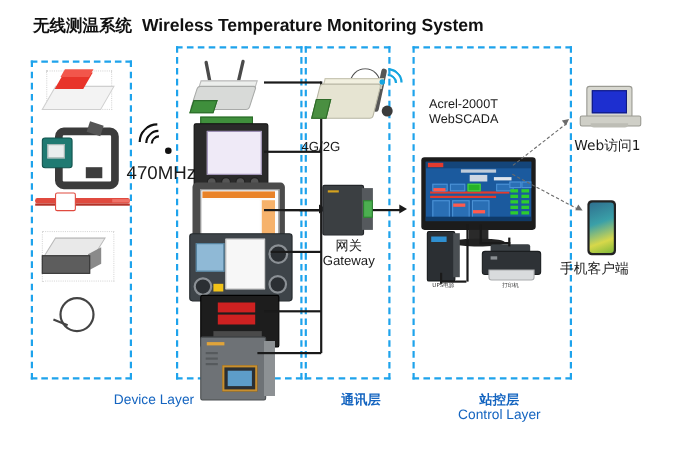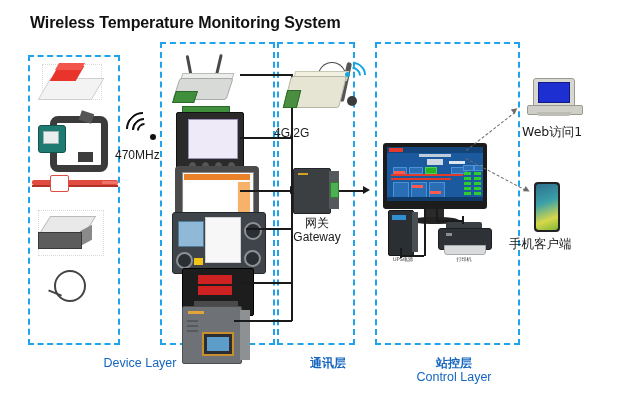--- a/index.html
+++ b/index.html
@@ -174,21 +174,21 @@
   .ln{position:absolute;background:#1a1a1a;}
   .lnh{height:1.6px;}
   .lnv{width:1.6px;}
   .arrow-r{position:absolute;width:0;height:0;border-left:7px solid #1a1a1a;border-top:4.5px solid transparent;border-bottom:4.5px solid transparent;}
 
   .dashline{position:absolute;border-top:1.4px dashed #6b6b6b;transform-origin:0 0;}
   .darrow{position:absolute;width:0;height:0;border-left:6px solid #6b6b6b;border-top:3.5px solid transparent;border-bottom:3.5px solid transparent;}
 
   
   .txt{position:absolute;color:#1a1a1a;}
-  .t470{font-size:12px;}
+  .t470{font-size:17px;}
   .t4g{font-size:12px;}
   .tgw{font-size:12px;text-align:center;line-height:14px;}
   .tscada{font-size:11.5px;line-height:14px;}
   .tiny{font-size:5px;color:#333;text-align:center;font-family:"DejaVu Sans",sans-serif;}
   .tright{font-size:12.5px;line-height:15px;}
   .tright .cn{font-family:"DejaVu Sans",sans-serif;}
 
   
   .wifi{position:absolute;}
   .wifi span{position:absolute;border:2.6px solid #111;border-radius:50%;border-right-color:transparent;border-top-color:transparent;border-bottom-color:transparent;}
@@ -196,20 +196,21 @@
   .wifi.blue span{border-color:#16a5e0;border-right-color:transparent;border-top-color:transparent;border-bottom-color:transparent;}
   .wifi.blue .dot{background:#16a5e0;}
   .wifi.rtl{transform:scaleX(-1);}
 </style>
 </head>
 <body>
 
 <div id="root">
 
   <div class="title-wrap">
+    <span class="title-cn">无线测温系统</span>
     <span class="title-en">Wireless Temperature Monitoring System</span>
   </div>
 
   <div class="dbox" style="left:28px;top:55px;width:92px;height:290px;"></div>
   <div class="dbox" style="left:160px;top:42px;width:115px;height:303px;"></div>
   <div class="dbox" style="left:277px;top:42px;width:78px;height:303px;"></div>
   <div class="dbox" style="left:375px;top:42px;width:145px;height:303px;"></div>
 
   <div class="dev sensor-red" style="left:40px;top:62px;">
     <div class="guide"></div>
@@ -344,20 +345,24 @@
   </div>
 
   <div class="ln lnh" style="left:339px;top:190px;width:26px;"></div>
   <div class="arrow-r" style="left:363px;top:186px;"></div>
 
   <div class="txt tgw" style="left:283px;top:216px;width:68px;">
     <div style="font-family:'DejaVu Sans',sans-serif;">网关</div>
     <div>Gateway</div>
   </div>
 
+  <div class="txt tscada" style="left:390px;top:88px;">
+    <div>Acrel-2000T</div>
+    <div>WebSCADA</div>
+  </div>
 
   <div class="dev monitor" style="left:383px;top:143px;">
     <div class="bez"></div>
     <div class="scr">
       <div class="topbar"></div>
         <div class="redtag"></div>
       <div class="ttl"></div>
         <div class="tool"></div>
       <div class="busline" style="left:4px;top:27px;width:72px;"></div>
       <div class="busline" style="left:4px;top:31px;width:60px;"></div>

